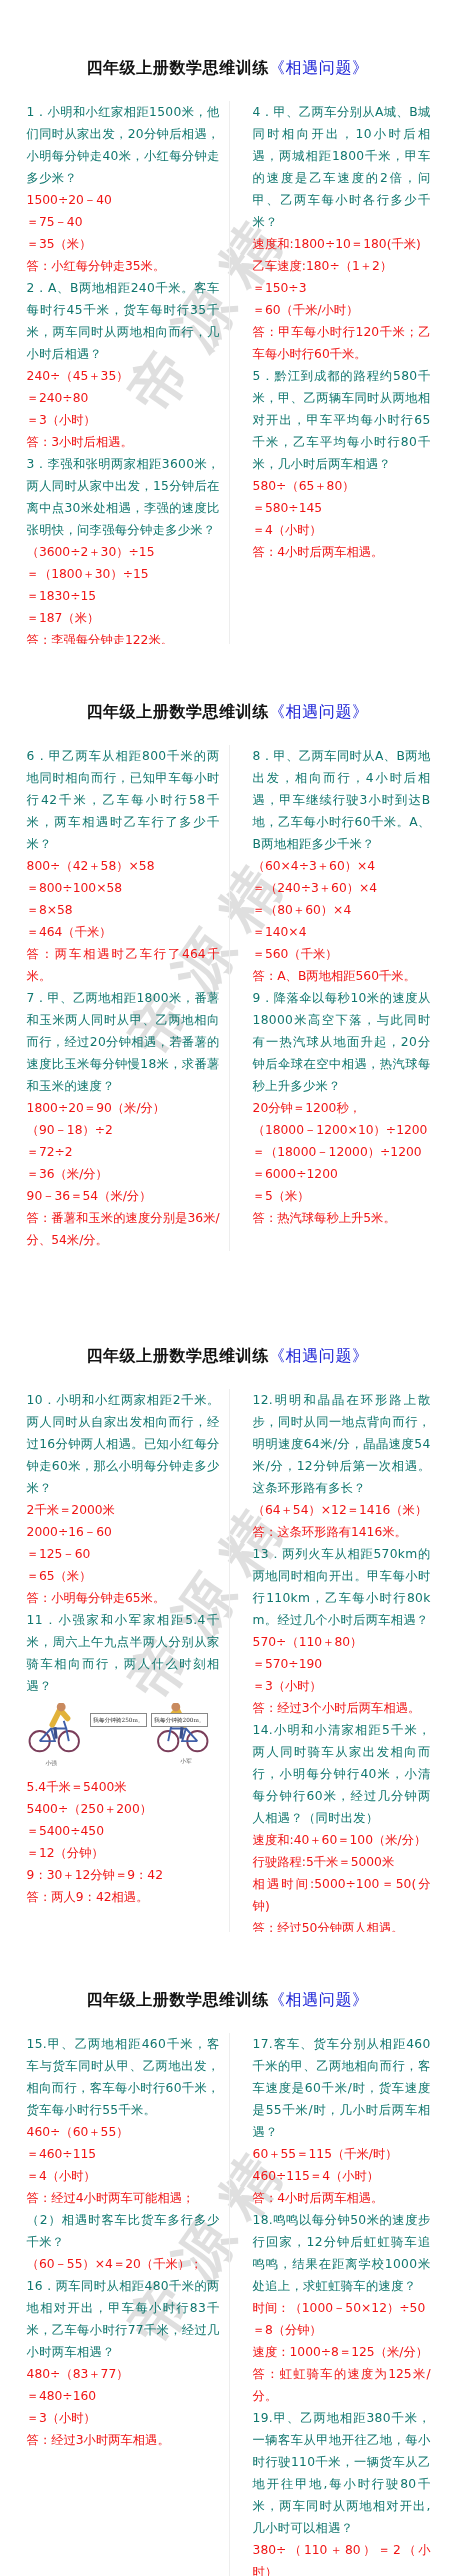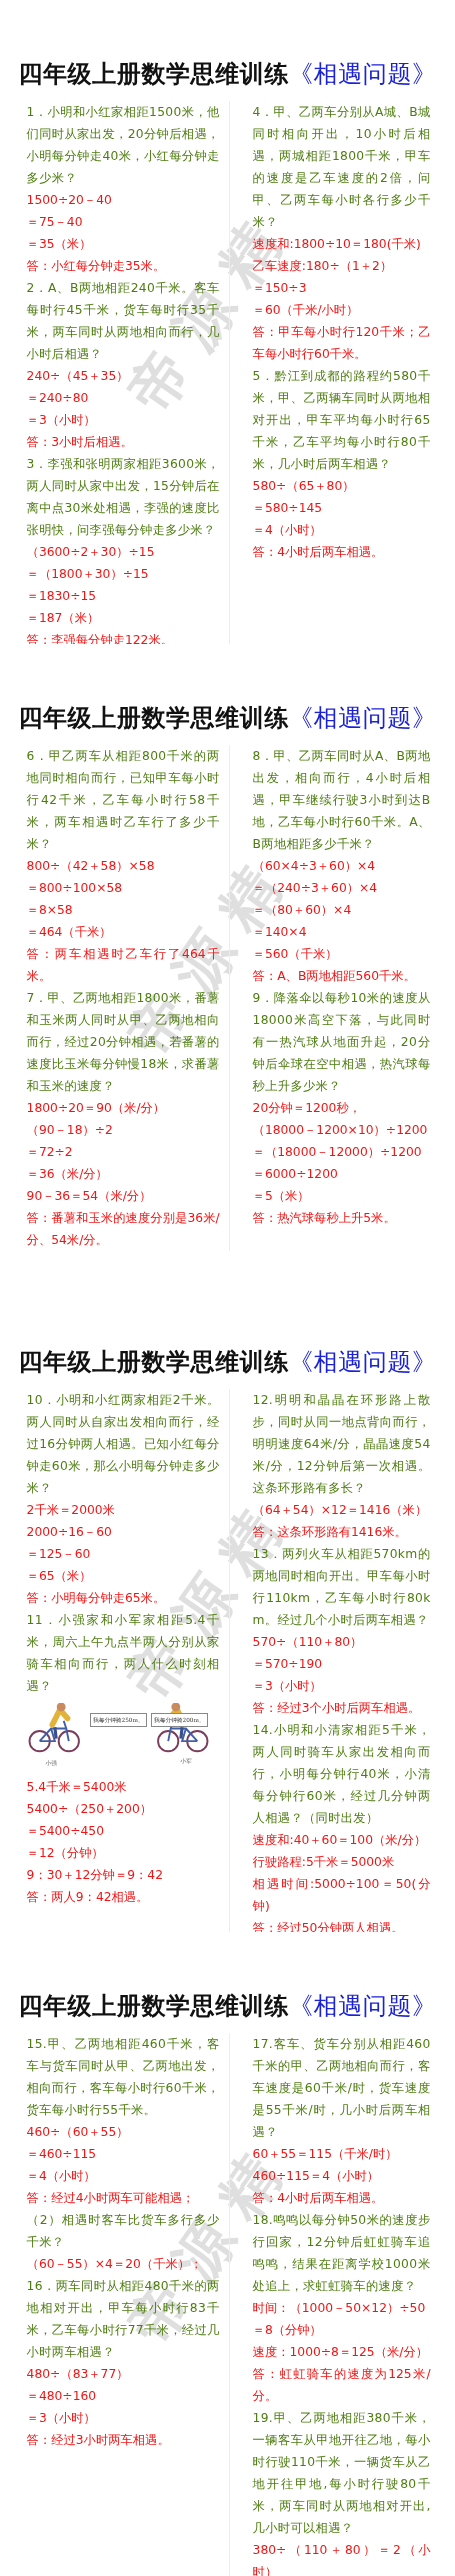--- a/index.html
+++ b/index.html
@@ -12,21 +12,21 @@
     overflow: hidden;
     background: #fff;
   }
   .page-title {
     position: absolute;
     left: 0; right: 0;
     top: 58px;
     text-align: center;
     font-family: "DejaVu Serif", "Liberation Serif", serif;
     font-weight: bold;
-    font-size: 24px;
+    font-size: 16px;
     letter-spacing: 0.6px;
     color: #111;
     white-space: nowrap;
   }
   .page-title .accent { color: #1b22d6; font-weight: normal; }
   .cols {
     position: absolute;
     top: 101px;
     left: 26.6px;
     width: 405px;
@@ -37,21 +37,21 @@
     width: 202px;
     padding-right: 8.9px;
   }
   .col.right { padding-left: 23px; padding-right: 0; border-left: 0.6px solid #ededed; }
   .q, .a {
     font-size: 12.3px;
     line-height: 22px;
     word-break: break-all;
     text-align: justify;
   }
-  .q { color: #4d7c0f; letter-spacing: 0.3px; }
+  .q { color: #0f766e; letter-spacing: 0.3px; }
   .a { color: #f01414; }
   .watermark {
     position: absolute;
     pointer-events: none;
     color: rgba(150,150,150,0.30);
     font-family: "DejaVu Sans", sans-serif;
     font-size: 58px;
     font-weight: bold;
     letter-spacing: 19px;
     transform: rotate(-55deg);

